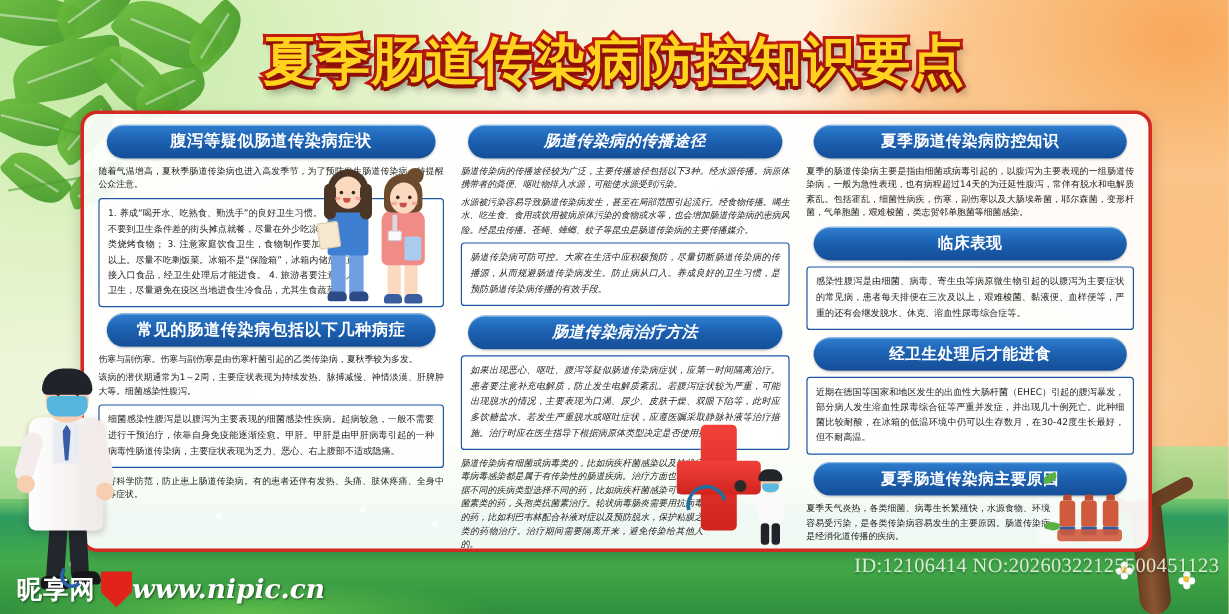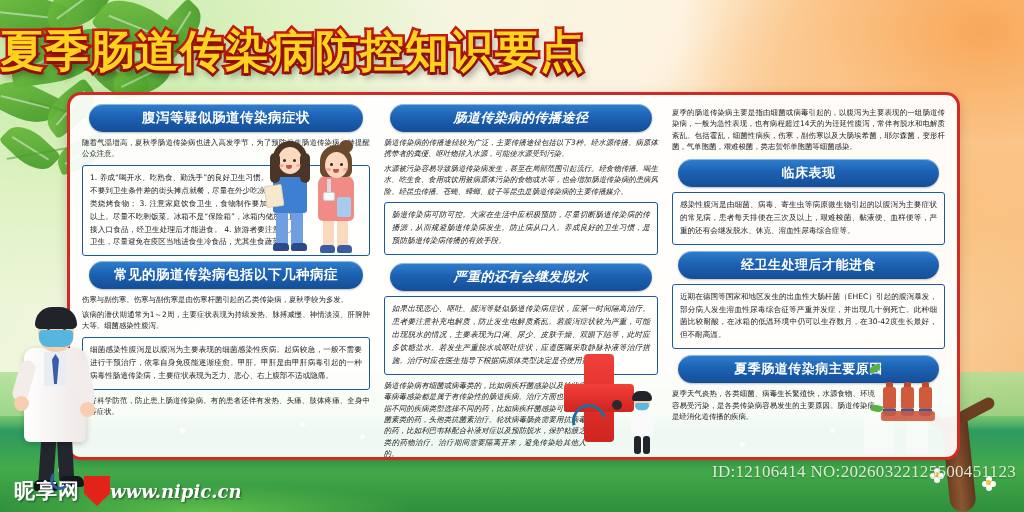--- a/index.html
+++ b/index.html
@@ -39,21 +39,21 @@
   .flower b { position:absolute; left:4px; top:4px; width:5px; height:5px; background:#f5c238; border-radius:50%; }
   .tree { position:absolute; right:18px; bottom:0; width:90px; height:110px; }
   .trunk {
     position:absolute; left:30px; bottom:0; width:26px; height:96px;
     background: linear-gradient(90deg,#6b3f22,#8a5630 45%,#5e3620);
     border-radius: 6px 6px 14px 14px; transform: rotate(-6deg);
   }
   .branch { position:absolute; background:#6b3f22; border-radius:8px; }
   .bldg { position:absolute; bottom:58px; background:#cfe3cf; opacity:.55; border-radius:2px; }
   
-  #title-wrap { position:absolute; left:0; right:0; top:22px; text-align:left; z-index: 6; }
+  #title-wrap { position:absolute; left:0; right:0; top:22px; text-align:center; z-index: 6; }
   #main-title {
     display:inline-block; font-size:44px; font-weight:bold; letter-spacing:1px;
     font-family:"DejaVu Sans","Liberation Sans",sans-serif;
     color:#ffd21e;
     -webkit-text-stroke: 5px #c61a12;
     paint-order: stroke fill;
     text-shadow: 0 3px 0 #8d0f08, 3px 5px 7px rgba(0,0,0,.45);
   }
   
   #panel {
@@ -129,21 +129,21 @@
   
   #watermark { position:absolute; left:14px; bottom:6px; display:flex; align-items:center; gap:4px; z-index:8; }
   #wm-cn {
     font-size:21px; font-weight:bold; color:#fff; letter-spacing:1px;
     font-family:"DejaVu Sans","Liberation Sans",sans-serif;
     text-shadow: 1px 1px 2px rgba(0,0,0,.5);
   }
   #wm-shield { position:relative; width:26px; height:30px; }
   #wm-shield .sh { position:absolute; inset:0; background:#e2231a; clip-path: polygon(0 0,100% 0,100% 58%,50% 100%,0 58%); }
   #wm-url {
-    font-size:18px; font-style:italic; font-weight:bold; color:#fff;
+    font-size:22px; font-style:italic; font-weight:bold; color:#fff;
     font-family:"DejaVu Serif","Liberation Serif",serif;
     text-shadow: 1px 1px 2px rgba(0,0,0,.5); margin-left:-4px;
   }
   #wm-hook { position:absolute; left:36px; top:-6px; width:20px; height:20px; border:3px solid #2c5fa8; border-radius:50%; border-right-color:transparent; border-top-color:transparent; }
   #idcode {
     position:absolute; right:8px; bottom:30px; z-index:8;
     font-size:17px; color:#e9f2e2; letter-spacing:.3px; opacity:.92;
     font-family:Liberation Serif, serif;
     text-shadow: 0 1px 2px rgba(0,0,0,.35);
   }
@@ -300,21 +300,21 @@
 
       <div class="hbar mid">肠道传染病的传播途径</div>
 
       <div class="ptext">肠道传染病的传播途径较为广泛，主要传播途径包括以下3种。经水源传播。病原体携带者的粪便、呕吐物排入水源，可能使水源受到污染。</div>
       <div class="ptext">水源被污染容易导致肠道传染病发生，甚至在局部范围引起流行。经食物传播。喝生水、吃生食、食用或饮用被病原体污染的食物或水等，也会增加肠道传染病的患病风险。经昆虫传播。苍蝇、蟑螂、蚊子等昆虫是肠道传染病的主要传播媒介。</div>
 
       <div class="boxed">
         <div class="ptext">肠道传染病可防可控。大家在生活中应积极预防，尽量切断肠道传染病的传播源，从而规避肠道传染病发生。防止病从口入。养成良好的卫生习惯，是预防肠道传染病传播的有效手段。</div>
       </div>
 
-      <div class="hbar mid" style="margin-top:8px;">严重的还有会继发脱水</div>
+      <div class="hbar mid" style="margin-top:8px;">肠道传染病治疗方法</div>
 
       <div class="boxed">
         <div class="ptext">如果出现恶心、呕吐、腹泻等疑似肠道传染病症状，应第一时间隔离治疗。患者要注意补充电解质，防止发生电解质紊乱。若腹泻症状较为严重，可能出现脱水的情况，主要表现为口渴、尿少、皮肤干燥、双眼下陷等，此时应多饮糖盐水。若发生严重脱水或呕吐症状，应遵医嘱采取静脉补液等治疗措施。治疗时应在医生指导下根据病原体类型决定是否使用抗生素。</div>
       </div>
 
       <div class="wrapimg">
         <div class="ptext" style="padding-right:72px;">肠道传染病有细菌或病毒类的，比如病疾杆菌感染以及轮状病毒病毒感染都是属于有传染性的肠道疾病。治疗方面也需要根据不同的疾病类型选择不同的药，比如病疾杆菌感染可以用抗菌素类的药，头孢类抗菌素治疗。轮状病毒肠炎需要用抗病毒的药，比如利巴韦林配合补液对症以及预防脱水，保护粘膜之类的药物治疗。治疗期间需要隔离开来，避免传染给其他人的。</div>
 
         <div class="crossbox">
           <div class="cross-v" style="left:34px; top:6px;  width:30px; height:88px;"></div>
@@ -328,20 +328,21 @@
             <div style="position:absolute; left:7px;  top:17px; width:22px; height:26px; background:#fafafa; border-radius:5px;"></div>
             <div style="position:absolute; left:10px; top:42px; width:7px; height:18px; background:#22242a; border-radius:3px;"></div>
             <div style="position:absolute; left:19px; top:42px; width:7px; height:18px; background:#22242a; border-radius:3px;"></div>
           </div>
         </div>
       </div>
     </div>
 
     <div class="col col-right">
 
+      <div class="hbar mid">夏季肠道传染病防控知识</div>
       <div class="ptext">夏季的肠道传染病主要是指由细菌或病毒引起的，以腹泻为主要表现的一组肠道传染病，一般为急性表现，也有病程超过14天的为迁延性腹泻，常伴有脱水和电解质紊乱。包括霍乱，细菌性病疾，伤寒，副伤寒以及大肠埃希菌，耶尔森菌，变形杆菌，气单胞菌，艰难梭菌，类志贺邻单胞菌等细菌感染。</div>
 
       <div class="hbar mid" style="margin-top:6px;">临床表现</div>
       <div class="boxed">
         <div class="ptext">感染性腹泻是由细菌、病毒、寄生虫等病原微生物引起的以腹泻为主要症状的常见病，患者每天排便在三次及以上，艰难梭菌、黏液便、血样便等，严重的还有会继发脱水、休克、溶血性尿毒综合症等。</div>
       </div>
 
       <div class="hbar mid" style="margin-top:6px;">经卫生处理后才能进食</div>
       <div class="boxed">
         <div class="ptext">近期在德国等国家和地区发生的出血性大肠杆菌（EHEC）引起的腹泻暴发，部分病人发生溶血性尿毒综合征等严重并发症，并出现几十例死亡。此种细菌比较耐酸，在冰箱的低温环境中仍可以生存数月，在30-42度生长最好，但不耐高温。</div>

